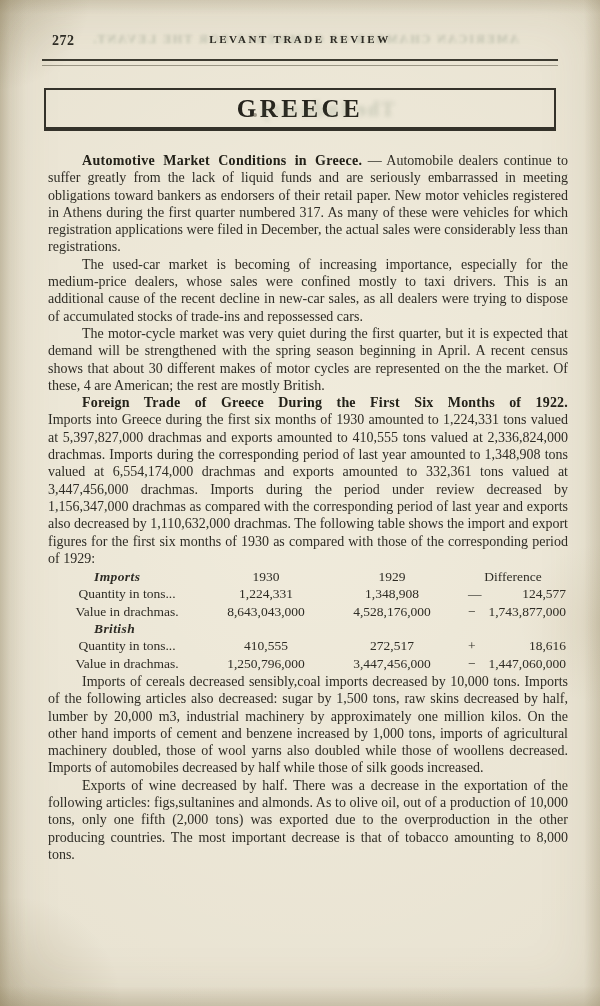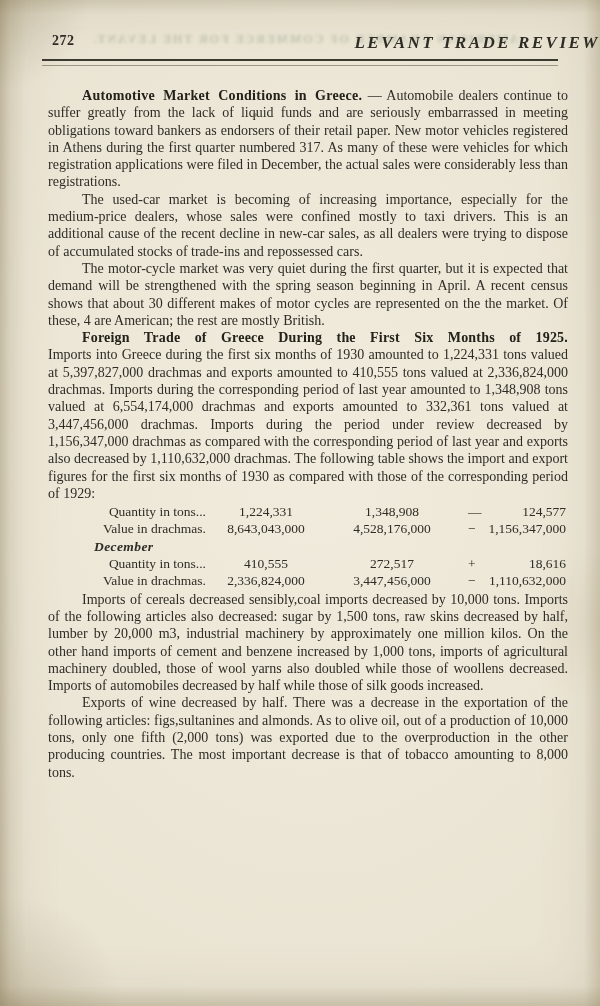--- a/index.html
+++ b/index.html
@@ -32,21 +32,21 @@
     letter-spacing:2px;
     white-space:nowrap;
     pointer-events:none;
     user-select:none;
   }
   .ghost-top{top:32px;left:70px;width:470px;text-align:center;font-size:12px;}
   .ghost-title{top:8px;left:60px;width:440px;text-align:center;font-size:20px;filter:blur(2.2px);color:rgba(104,122,102,.26);}
   
   .masthead{position:relative;height:22px;margin-top:33px;}
   .pageno{position:absolute;left:52px;top:0;font-size:14px;font-weight:bold;letter-spacing:.5px;}
-  .journal{position:absolute;left:0;right:0;top:0;text-align:right;font-size:17px;font-weight:bold;letter-spacing:2.5px;font-style:italic;}
+  .journal{position:absolute;left:0;right:0;top:0;text-align:center;font-size:11px;font-weight:bold;letter-spacing:2.5px;}
   .rule-thick{margin:4px 42px 0;border-top:2.5px solid #3c3a30;}
   .rule-thin{margin:4px 42px 0;border-top:1px solid rgba(90,85,70,.55);}
   
   .titlebox{
     position:relative;
     margin:22px 44px 0;
     height:37px;
     border:2px solid #34322a;
     border-bottom-width:4px;
     display:flex;align-items:center;justify-content:center;
@@ -62,94 +62,104 @@
   .lead{font-weight:bold;letter-spacing:.3px;word-spacing:2.5px;color:#232119;}
   .runhead{
     font-weight:bold;letter-spacing:.2px;
     text-indent:34px;
     text-align:justify;text-align-last:justify;
     color:#232119;
   }
   
   .trade-table{margin:1px 0 1px;font-size:13.5px;line-height:17.3px;}
   .t-row{display:grid;grid-template-columns:158px 120px 132px 1fr;}
-  .t-label{text-align:right;}
+  .t-label{text-align:center;}
   .t-section{font-style:italic;font-weight:bold;padding-left:46px;letter-spacing:.4px;}
   .t-num{text-align:center;}
   .t-diff{display:flex;justify-content:space-between;padding-left:10px;padding-right:2px;}
   .t-head{font-weight:normal;}
   .speck{position:absolute;width:4px;height:4px;border-radius:50%;background:rgba(95,90,75,.55);}
 </style>
 </head>
 <body>
 
 <div class="page">
 
   <div class="ghost ghost-top">AMERICAN CHAMBER OF COMMERCE FOR THE LEVANT.</div>
 
   <header class="masthead">
     <span class="pageno">272</span>
     <span class="journal">LEVANT TRADE REVIEW</span>
   </header>
   <div class="rule-thick"></div>
   <div class="rule-thin"></div>
 
+  <div class="titlebox">
+    <span class="ghost ghost-title">The Industry</span>
+    <h1>GREECE</h1>
+  </div>
 
   <main class="body">
 
     <p class="indent"><span class="lead">Automotive Market Conditions in Greece.</span> <span>— Automobile dealers continue to suffer greatly from the lack of liquid funds and are seriously embarrassed in meeting obligations toward bankers as endorsers of their retail paper. New motor vehicles registered in Athens during the first quarter numbered 317. As many of these were vehicles for which registration applications were filed in December, the actual sales were considerably less than registrations.</span></p>
 
     <p class="indent">The used-car market is becoming of increasing importance, especially for the medium-price dealers, whose sales were confined mostly to taxi drivers. This is an additional cause of the recent decline in new-car sales, as all dealers were trying to dispose of accumulated stocks of trade-ins and repossessed cars.</p>
 
     <p class="indent">The motor-cycle market was very quiet during the first quarter, but it is expected that demand will be strengthened with the spring season beginning in April. A recent census shows that about 30 different makes of motor cycles are represented on the the market. Of these, 4 are American; the rest are mostly British.</p>
 
-    <p class="runhead">Foreign Trade of Greece During the First Six Months of 1925.</p>
+    <p class="runhead">Foreign Trade of Greece During the First Six Months of 1922.</p>
     <p>Imports into Greece during the first six months of 1930 amounted to 1,224,331 tons valued at 5,397,827,000 drachmas and exports amounted to 410,555 tons valued at 2,336,824,000 drachmas. Imports during the corresponding period of last year amounted to 1,348,908 tons valued at 6,554,174,000 drachmas and exports amounted to 332,361 tons valued at 3,447,456,000 drachmas. Imports during the period under review decreased by 1,156,347,000 drachmas as compared with the corresponding period of last year and exports also decreased by 1,110,632,000 drachmas. The following table shows the import and export figures for the first six months of 1930 as compared with those of the corresponding period of 1929:</p>
 
     <div class="trade-table">
+      <div class="t-row">
+        <span class="t-section">Imports</span>
+        <span class="t-num t-head">1930</span>
+        <span class="t-num t-head">1929</span>
+        <span class="t-num t-head">Difference</span>
+      </div>
       <div class="t-row">
         <span class="t-label">Quantity in tons...</span>
         <span class="t-num">1,224,331</span>
         <span class="t-num">1,348,908</span>
         <span class="t-diff">
             <span>—</span>
             <span>124,577</span>
           </span>
       </div>
       <div class="t-row">
         <span class="t-label">Value in drachmas.</span>
         <span class="t-num">8,643,043,000</span>
         <span class="t-num">4,528,176,000</span>
         <span class="t-diff">
             <span>−</span>
-            <span>1,156,347,000</span>
+            <span>1,743,877,000</span>
           </span>
       </div>
       <div class="t-row">
-        <span class="t-section">December</span>
+        <span class="t-section">British</span>
         <span></span>
           <span></span>
           <span></span>
       </div>
       <div class="t-row">
         <span class="t-label">Quantity in tons...</span>
         <span class="t-num">410,555</span>
         <span class="t-num">272,517</span>
         <span class="t-diff">
             <span>+</span>
             <span>18,616</span>
           </span>
       </div>
       <div class="t-row">
         <span class="t-label">Value in drachmas.</span>
-        <span class="t-num">2,336,824,000</span>
+        <span class="t-num">1,250,796,000</span>
         <span class="t-num">3,447,456,000</span>
         <span class="t-diff">
             <span>−</span>
-            <span>1,110,632,000</span>
+            <span>1,447,060,000</span>
           </span>
       </div>
     </div>
 
     <p class="indent">Imports of cereals decreased sensibly,coal imports decreased by 10,000 tons. Imports of the following articles also decreased: sugar by 1,500 tons, raw skins decreased by half, lumber by 20,000 m3, industrial machinery by approximately one million kilos. On the other hand imports of cement and benzene increased by 1,000 tons, imports of agricultural machinery doubled, those of wool yarns also doubled while those of woollens decreased. Imports of automobiles decreased by half while those of silk goods increased.</p>
 
     <p class="indent">Exports of wine decreased by half. There was a decrease in the exportation of the following articles: figs,sultanines and almonds. As to olive oil, out of a production of 10,000 tons, only one fifth (2,000 tons) was exported due to the overproduction in the other producing countries. The most important decrease is that of tobacco amounting to 8,000 tons.</p>
 
   </main>
 

